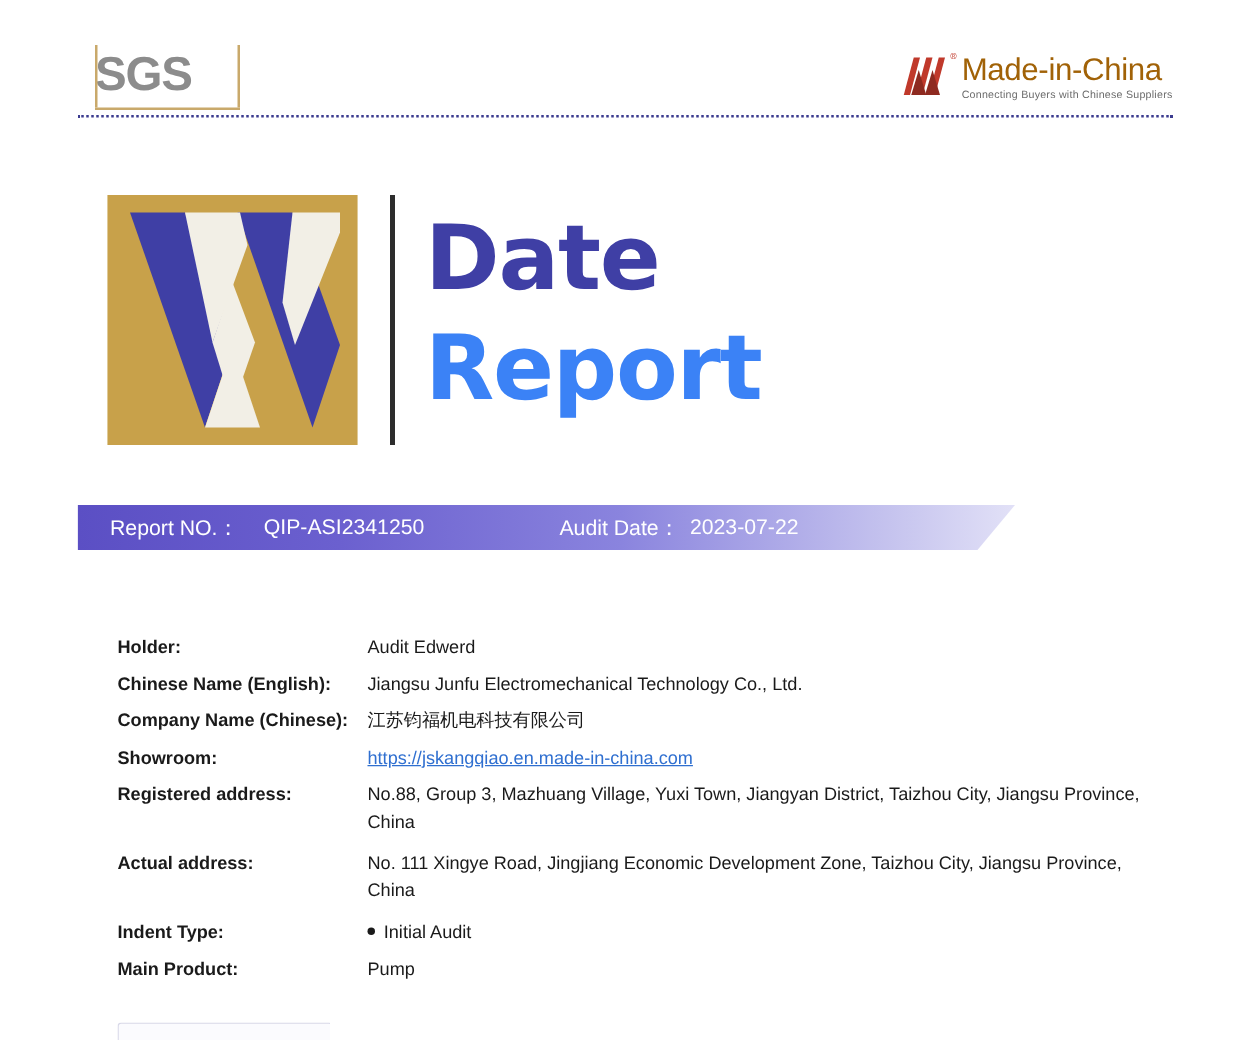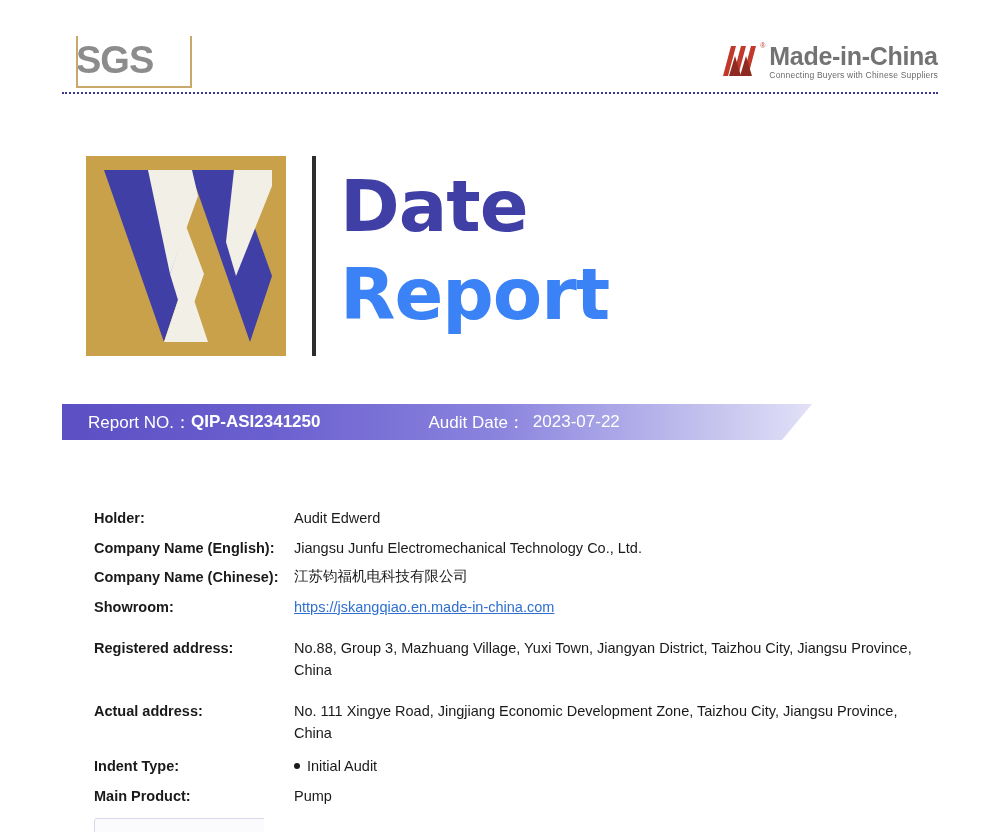--- a/index.html
+++ b/index.html
@@ -92,22 +92,22 @@
     font-size: 7px;
     color: #c0392b;
   }
   .mic-words {
     display: flex;
     flex-direction: column;
     justify-content: center;
   }
   .mic-title {
     font-size: 25px;
-    font-weight: 700;
-    color: #737373;
+    font-weight: 400;
+    color: #a16207;
     letter-spacing: -0.3px;
     line-height: 26px;
   }
   .mic-sub {
     font-size: 8.5px;
     color: #6b6b6b;
     letter-spacing: 0.2px;
     margin-top: 1px;
   }
   .header-rule {
@@ -184,40 +184,40 @@
   }
   .banner-text {
     position: absolute;
     inset: 0;
     display: flex;
     align-items: center;
     color: #fff;
     font-size: 17px;
   }
   .banner-label-1 { margin-left: 26px; }
-  .banner-value-1 { margin-left: 0; font-weight: bold; }
+  .banner-value-1 { margin-left: 20px; }
   .banner-label-2 { margin-left: 108px; }
   .banner-value-2 { margin-left: 8px; }
 
   
   .info {
     position: absolute;
     left: 94px;
     top: 508px;
     width: 830px;
     font-size: 14.5px;
     color: #1a1a1a;
   }
   .info-row {
     display: flex;
     align-items: flex-start;
     margin-bottom: 8px;
     justify-content: center;
   }
-  .info-row.tall { margin-bottom: 12px; margin-top: 20px; }
+  .info-row.tall { margin-bottom: 12px; }
   .info-label {
     width: 200px;
     flex: 0 0 200px;
     font-weight: bold;
     line-height: 21px;
   }
   .info-value {
     flex: 1;
     line-height: 21.5px;
   }
@@ -227,21 +227,21 @@
   }
   .bullet-dot {
     display: inline-block;
     width: 6px;
     height: 6px;
     border-radius: 50%;
     background: #1a1a1a;
     margin-right: 7px;
     vertical-align: 2px;
   }
-  .cn { font-family: Liberation Mono, monospace; }
+  .cn { font-family: Liberation Serif, serif; }
 
   
   .bottom-partial {
     position: absolute;
     left: 94px;
     top: 818px;
     width: 170px;
     height: 14px;
     overflow: hidden;
   }
@@ -317,21 +317,21 @@
   </div>
 
   <div class="info">
 
     <div class="info-row">
       <div class="info-label">Holder:</div>
       <div class="info-value">Audit Edwerd</div>
     </div>
 
     <div class="info-row">
-      <div class="info-label">Company Name (English):</div>
+      <div class="info-label">Chinese Name (English):</div>
       <div class="info-value">Jiangsu Junfu Electromechanical Technology Co., Ltd.</div>
     </div>
 
     <div class="info-row">
       <div class="info-label">Company Name (Chinese):</div>
       <div class="info-value cn">江苏钧福机电科技有限公司</div>
     </div>
 
     <div class="info-row">
       <div class="info-label">Showroom:</div>

